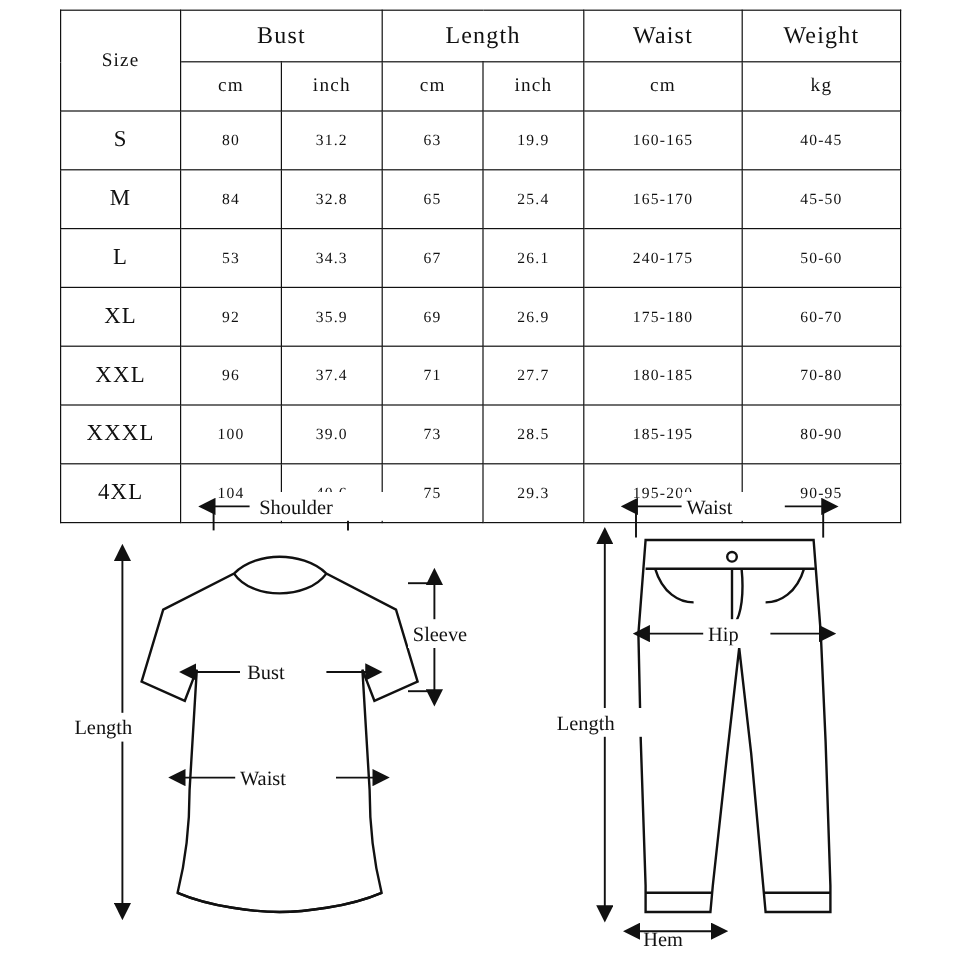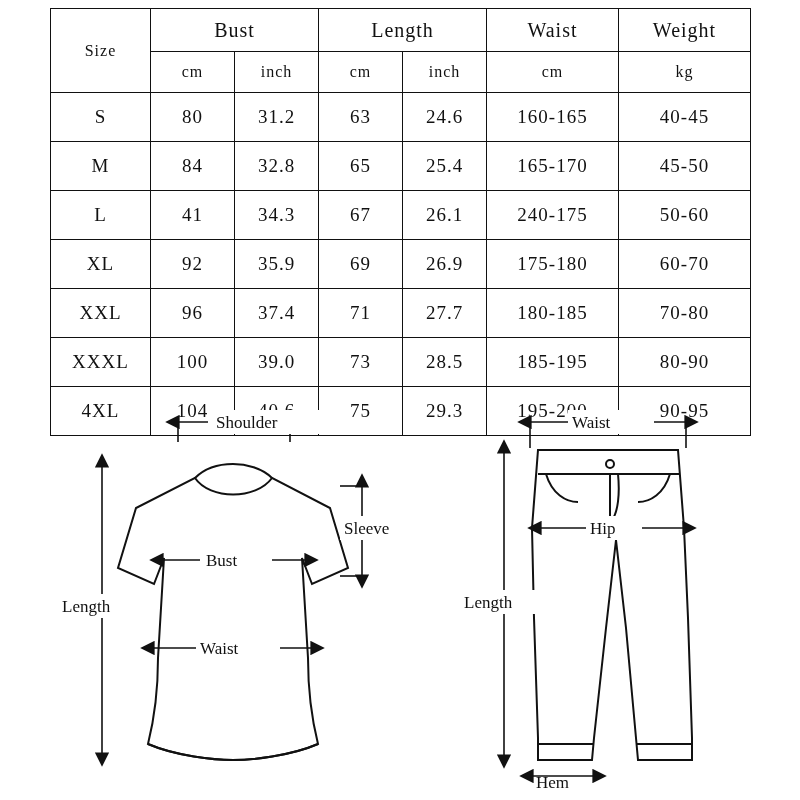--- a/index.html
+++ b/index.html
@@ -48,21 +48,21 @@
   }
   .hdr-unit {
     height: 38px;
     font-size: 16px;
   }
   .size-corner {
     font-size: 16px;
   }
   tbody td {
     height: 46px;
-    font-size: 19px;
+    font-size: 13px;
   }
   tbody td.size-label {
     font-size: 19px;
   }
 
   
   col.c-size   { width: 100px; }
   col.c-bcm    { width: 84px; }
   col.c-binch  { width: 84px; }
   col.c-lcm    { width: 84px; }
@@ -128,36 +128,36 @@
           <th class="hdr-unit">cm</th>
           <th class="hdr-unit">kg</th>
         </tr>
       </thead>
       <tbody>
         <tr>
           <td class="size-label">S</td>
           <td>80</td>
           <td>31.2</td>
           <td>63</td>
-          <td>24.6</td>
+          <td>19.9</td>
           <td>160-165</td>
           <td>40-45</td>
         </tr>
         <tr>
           <td class="size-label">M</td>
           <td>84</td>
           <td>32.8</td>
           <td>65</td>
           <td>25.4</td>
           <td>165-170</td>
           <td>45-50</td>
         </tr>
         <tr>
           <td class="size-label">L</td>
-          <td>41</td>
+          <td>53</td>
           <td>34.3</td>
           <td>67</td>
           <td>26.1</td>
           <td>240-175</td>
           <td>50-60</td>
         </tr>
         <tr>
           <td class="size-label">XL</td>
           <td>92</td>
           <td>35.9</td>

